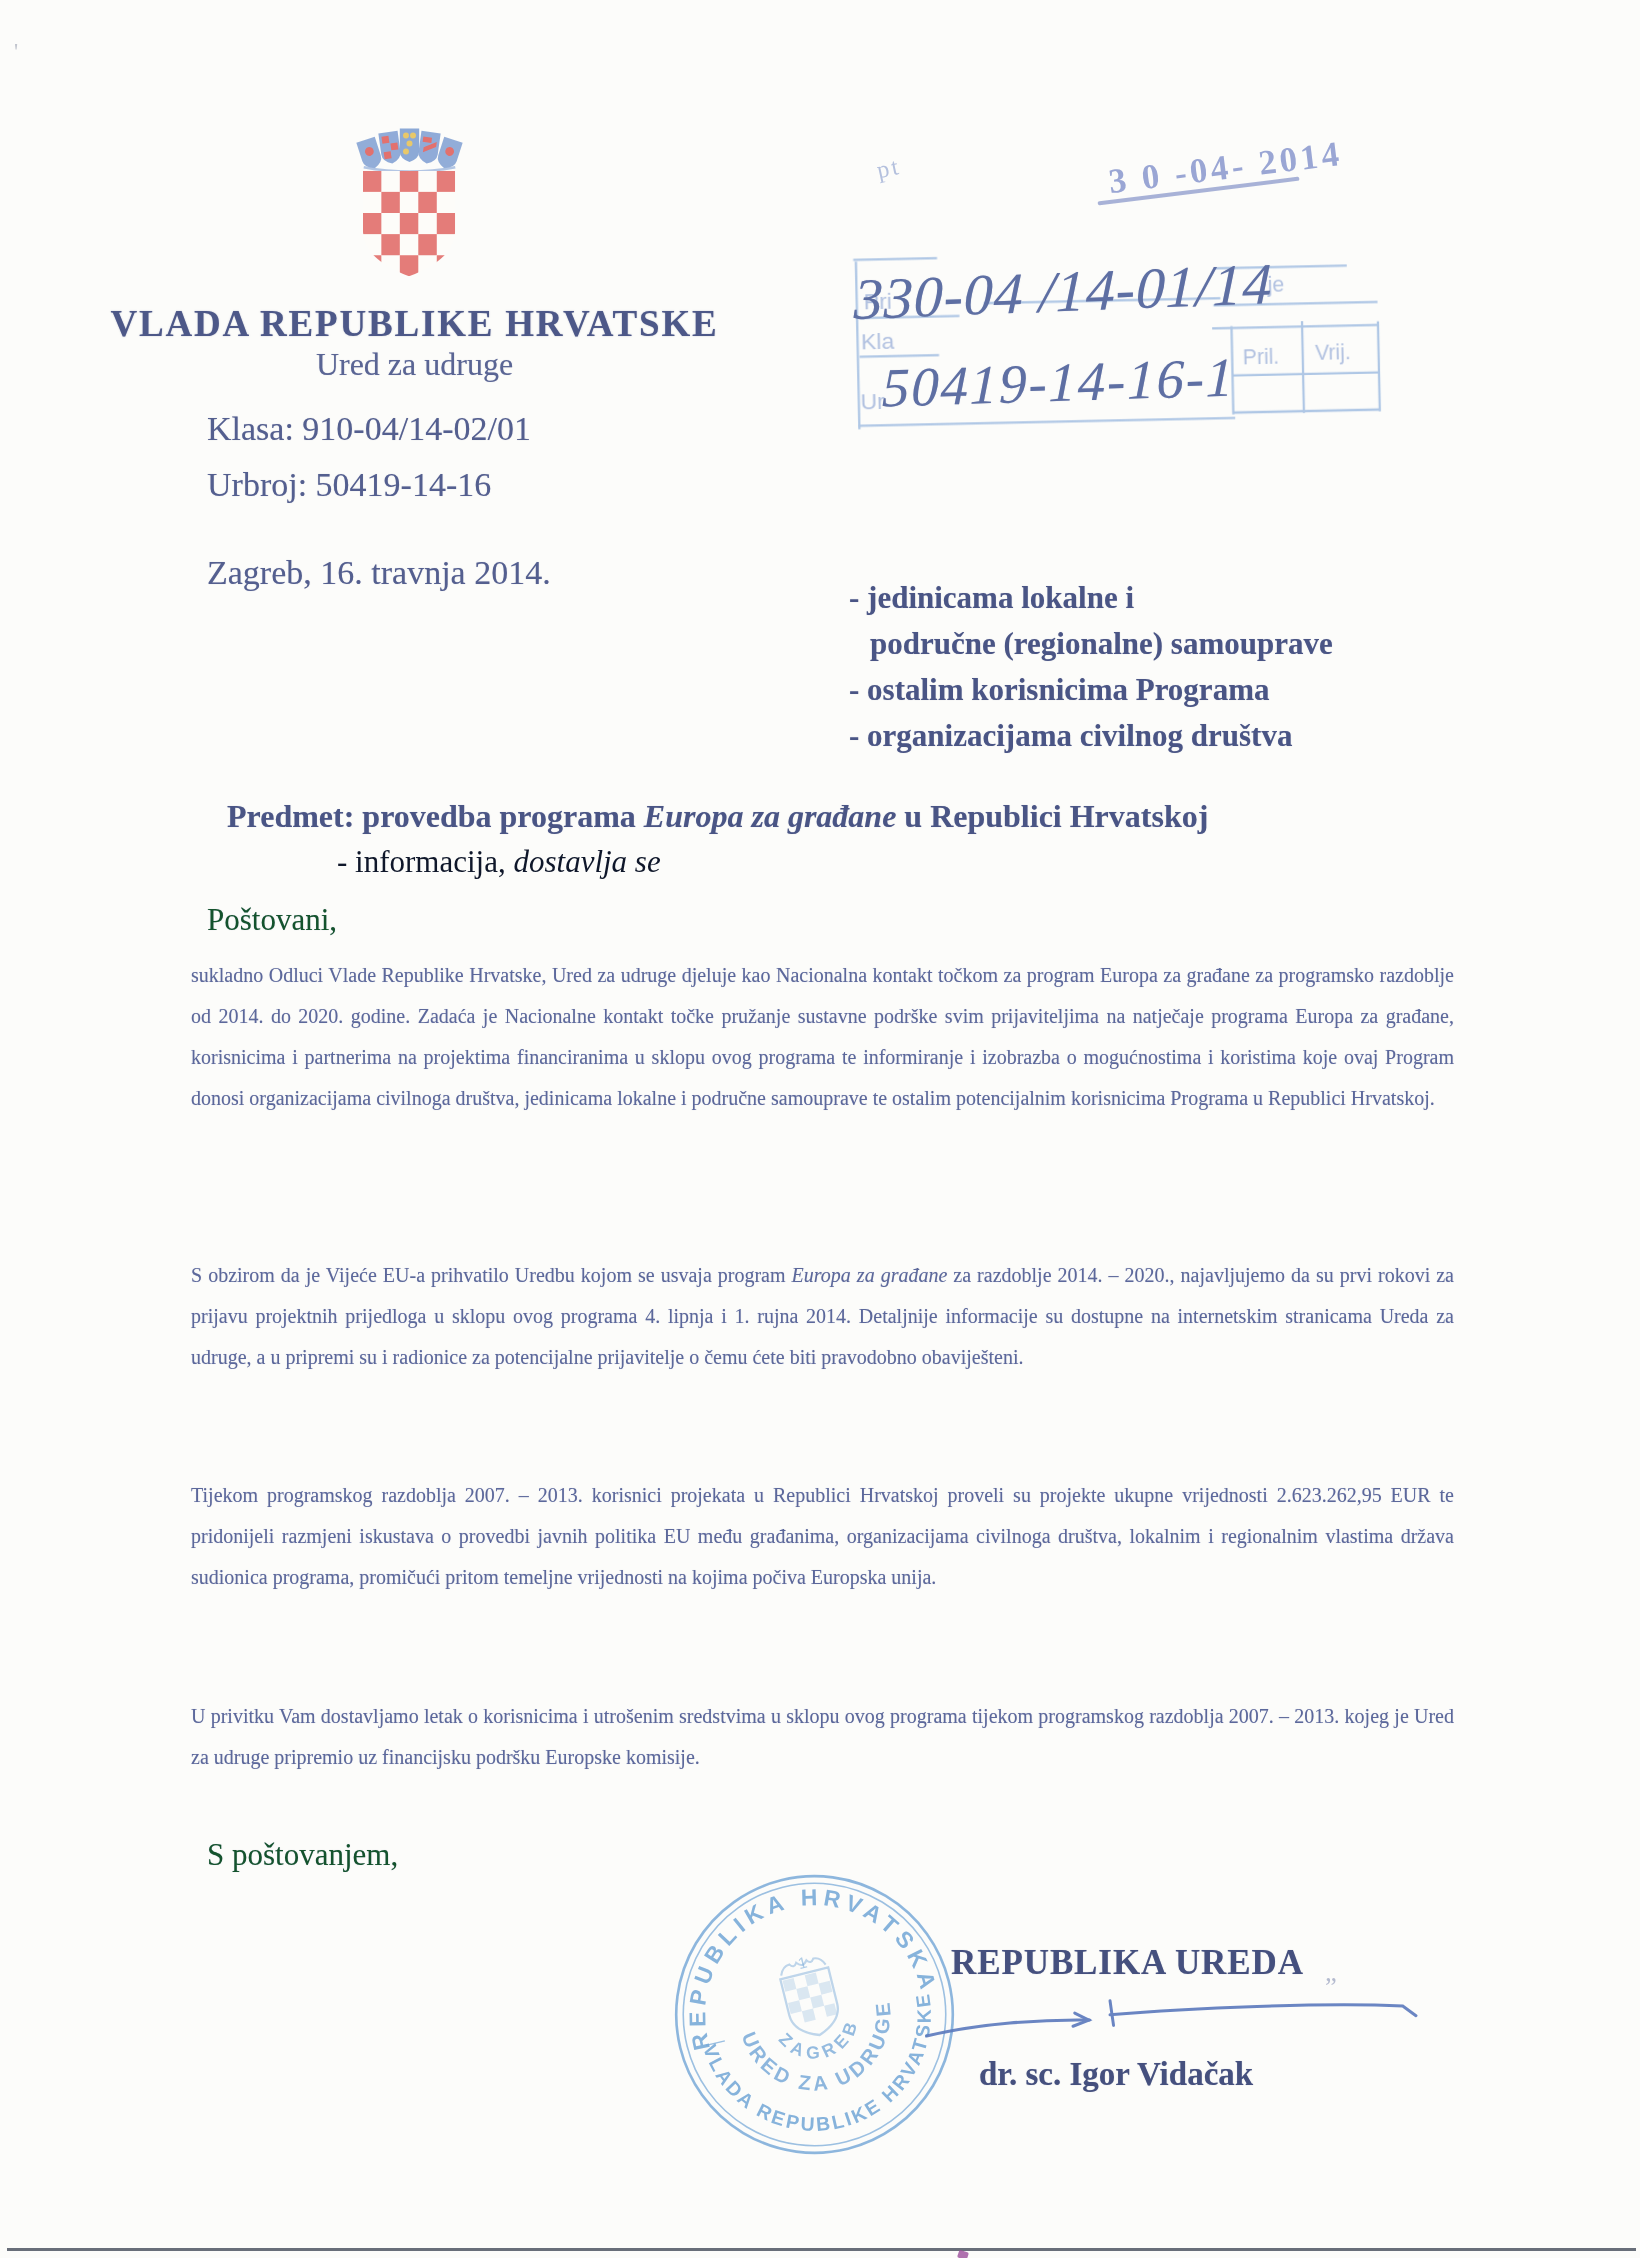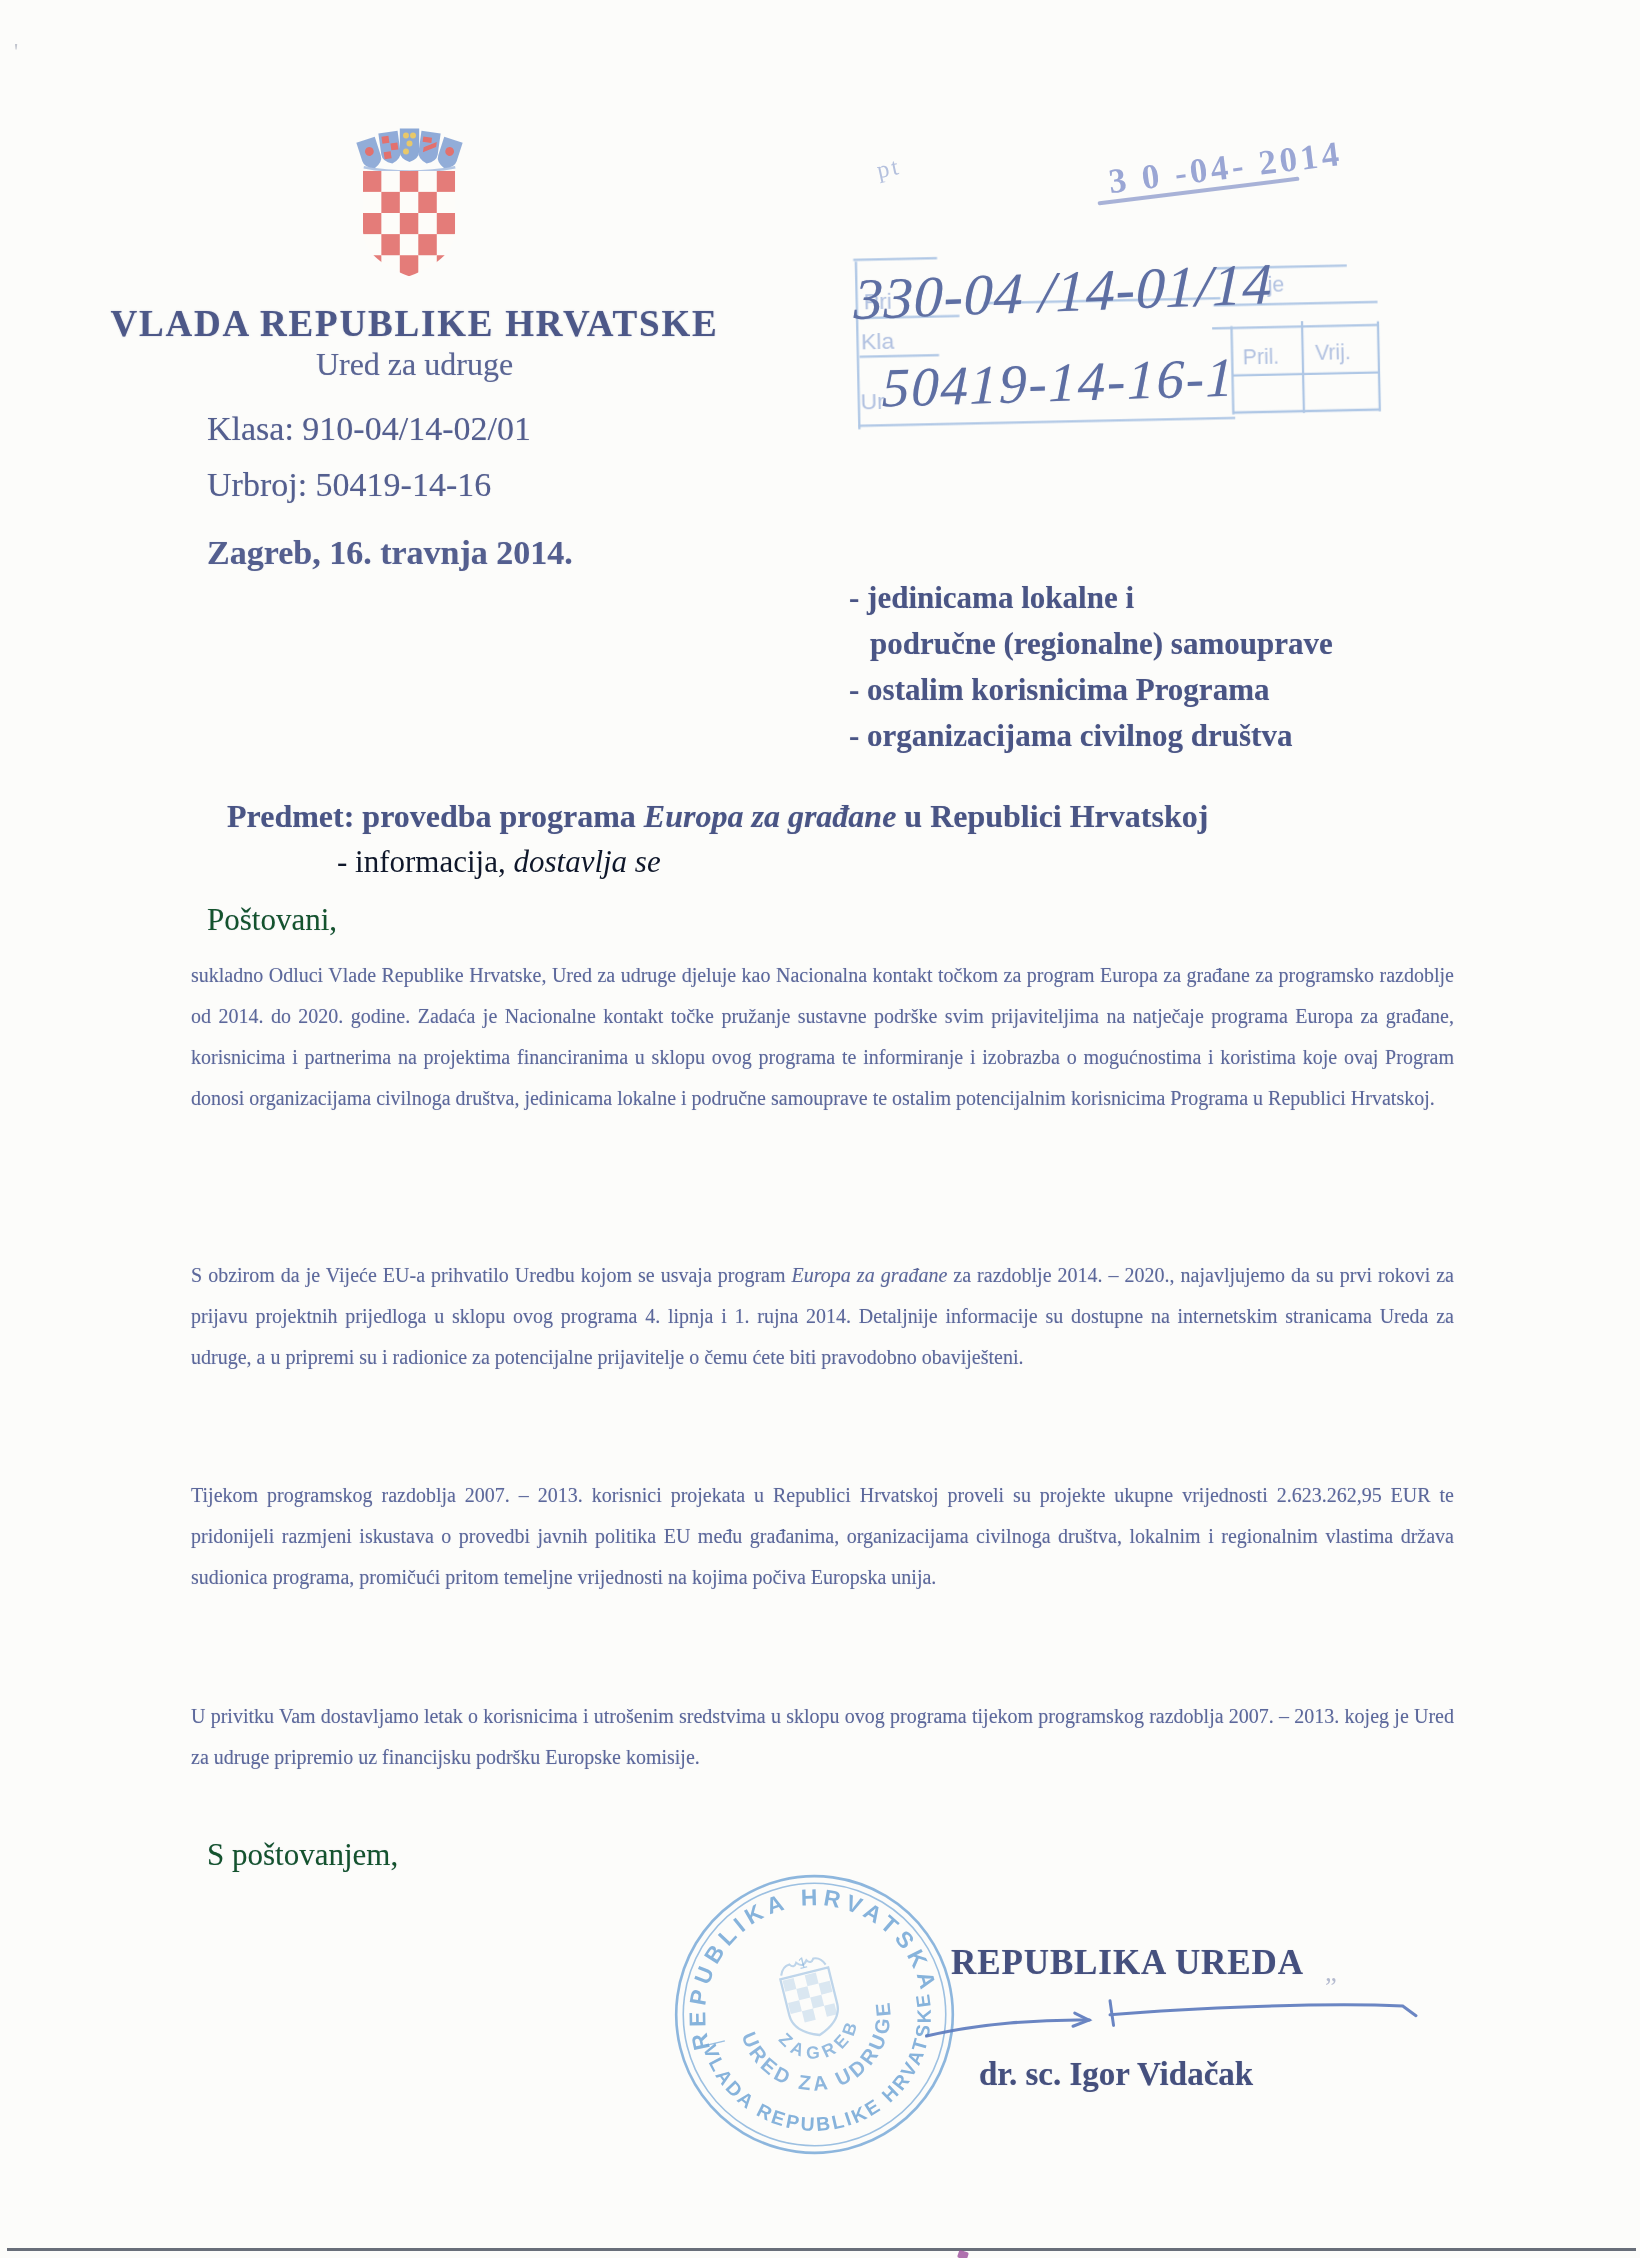--- a/index.html
+++ b/index.html
@@ -114,21 +114,21 @@
         </g>
       </g>
     </g>
   </svg>
 
   <div class="abs org-name">VLADA REPUBLIKE HRVATSKE</div>
   <div class="abs org-unit">Ured za udruge</div>
 
   <div class="abs ref-line" style="top:410px;">Klasa: 910-04/14-02/01</div>
   <div class="abs ref-line" style="top:466px;">Urbroj: 50419-14-16</div>
-  <div class="abs ref-line" style="top:534px;font-weight:bold;">Zagreb, 16. travnja 2014.</div>
+  <div class="abs ref-line" style="top:554px;">Zagreb, 16. travnja 2014.</div>
 
   <div class="abs faint-pt">pt</div>
   <div class="abs recv-date">3 0 -04- 2014</div>
   <div class="abs recv-strike"></div>
 
   <svg class="abs soft" style="left:852px;top:219px;transform:rotate(-1.2deg);" width="533" height="212" viewBox="0 0 604 240">
     <g stroke="#6f9bd4" stroke-width="2.6" opacity=".55" fill="none">
       <path d="M6,42 V232"></path>
       <path d="M3,40 H98"></path>
       <path d="M10,106 H122"></path>

